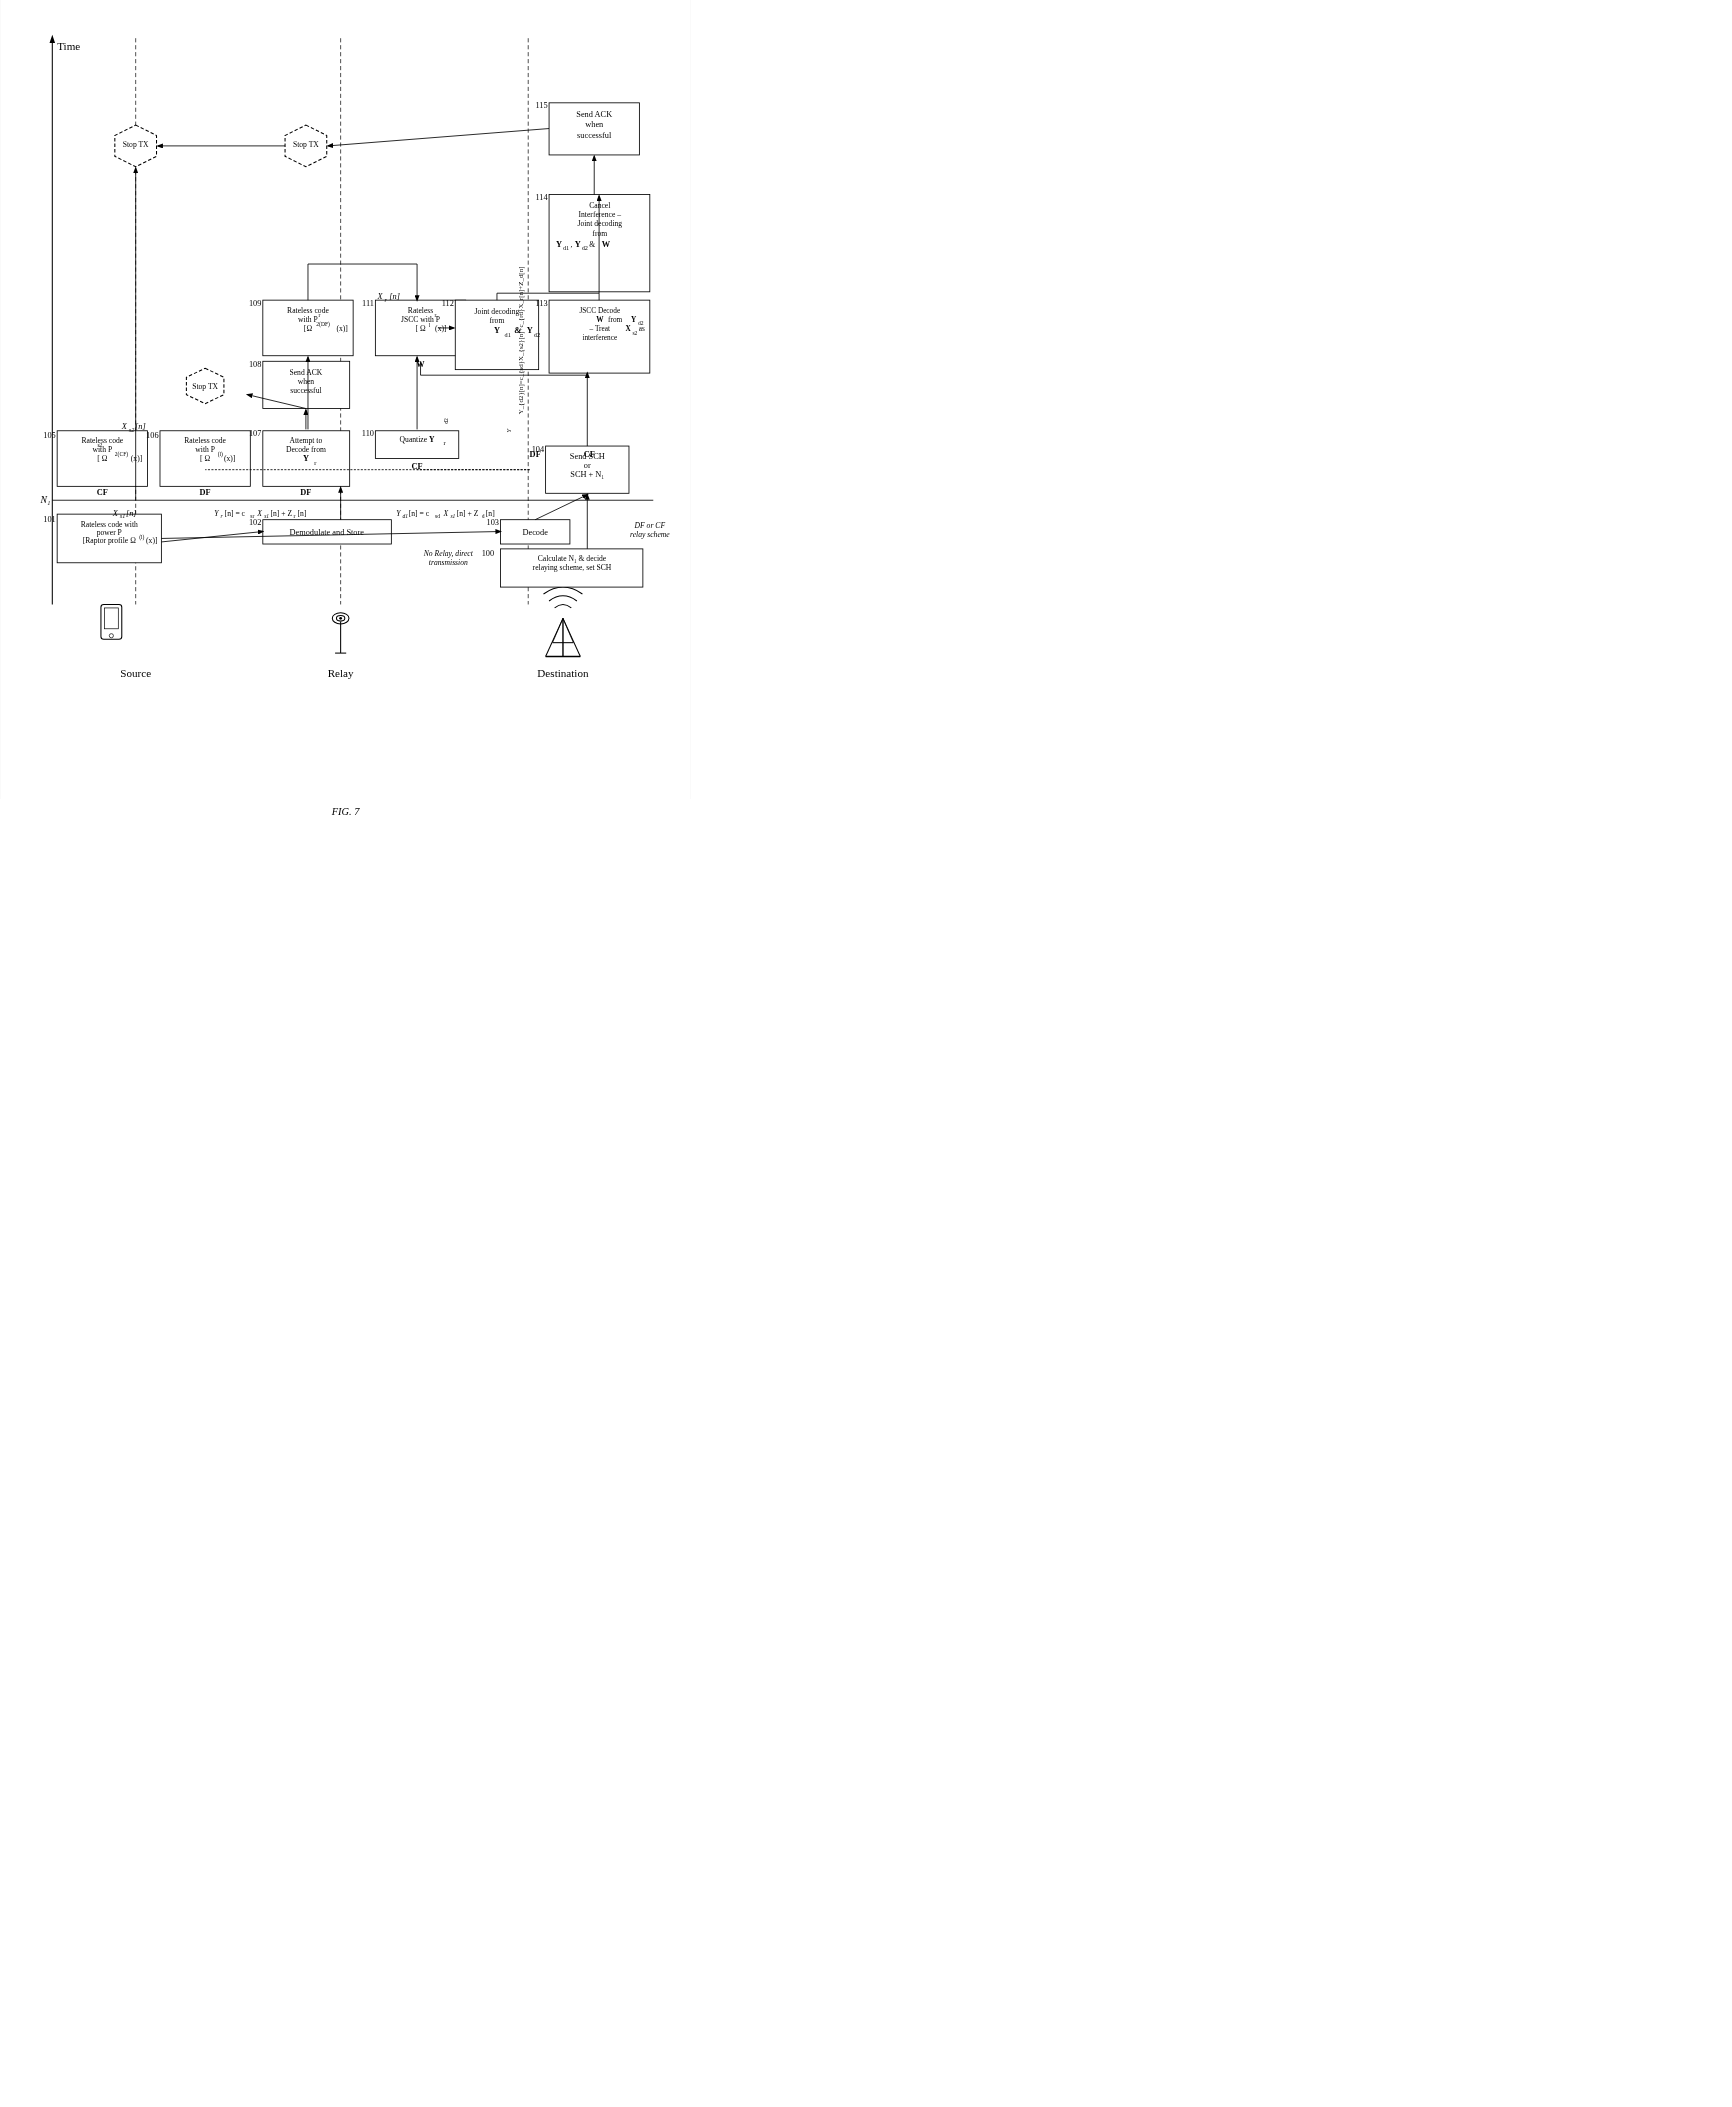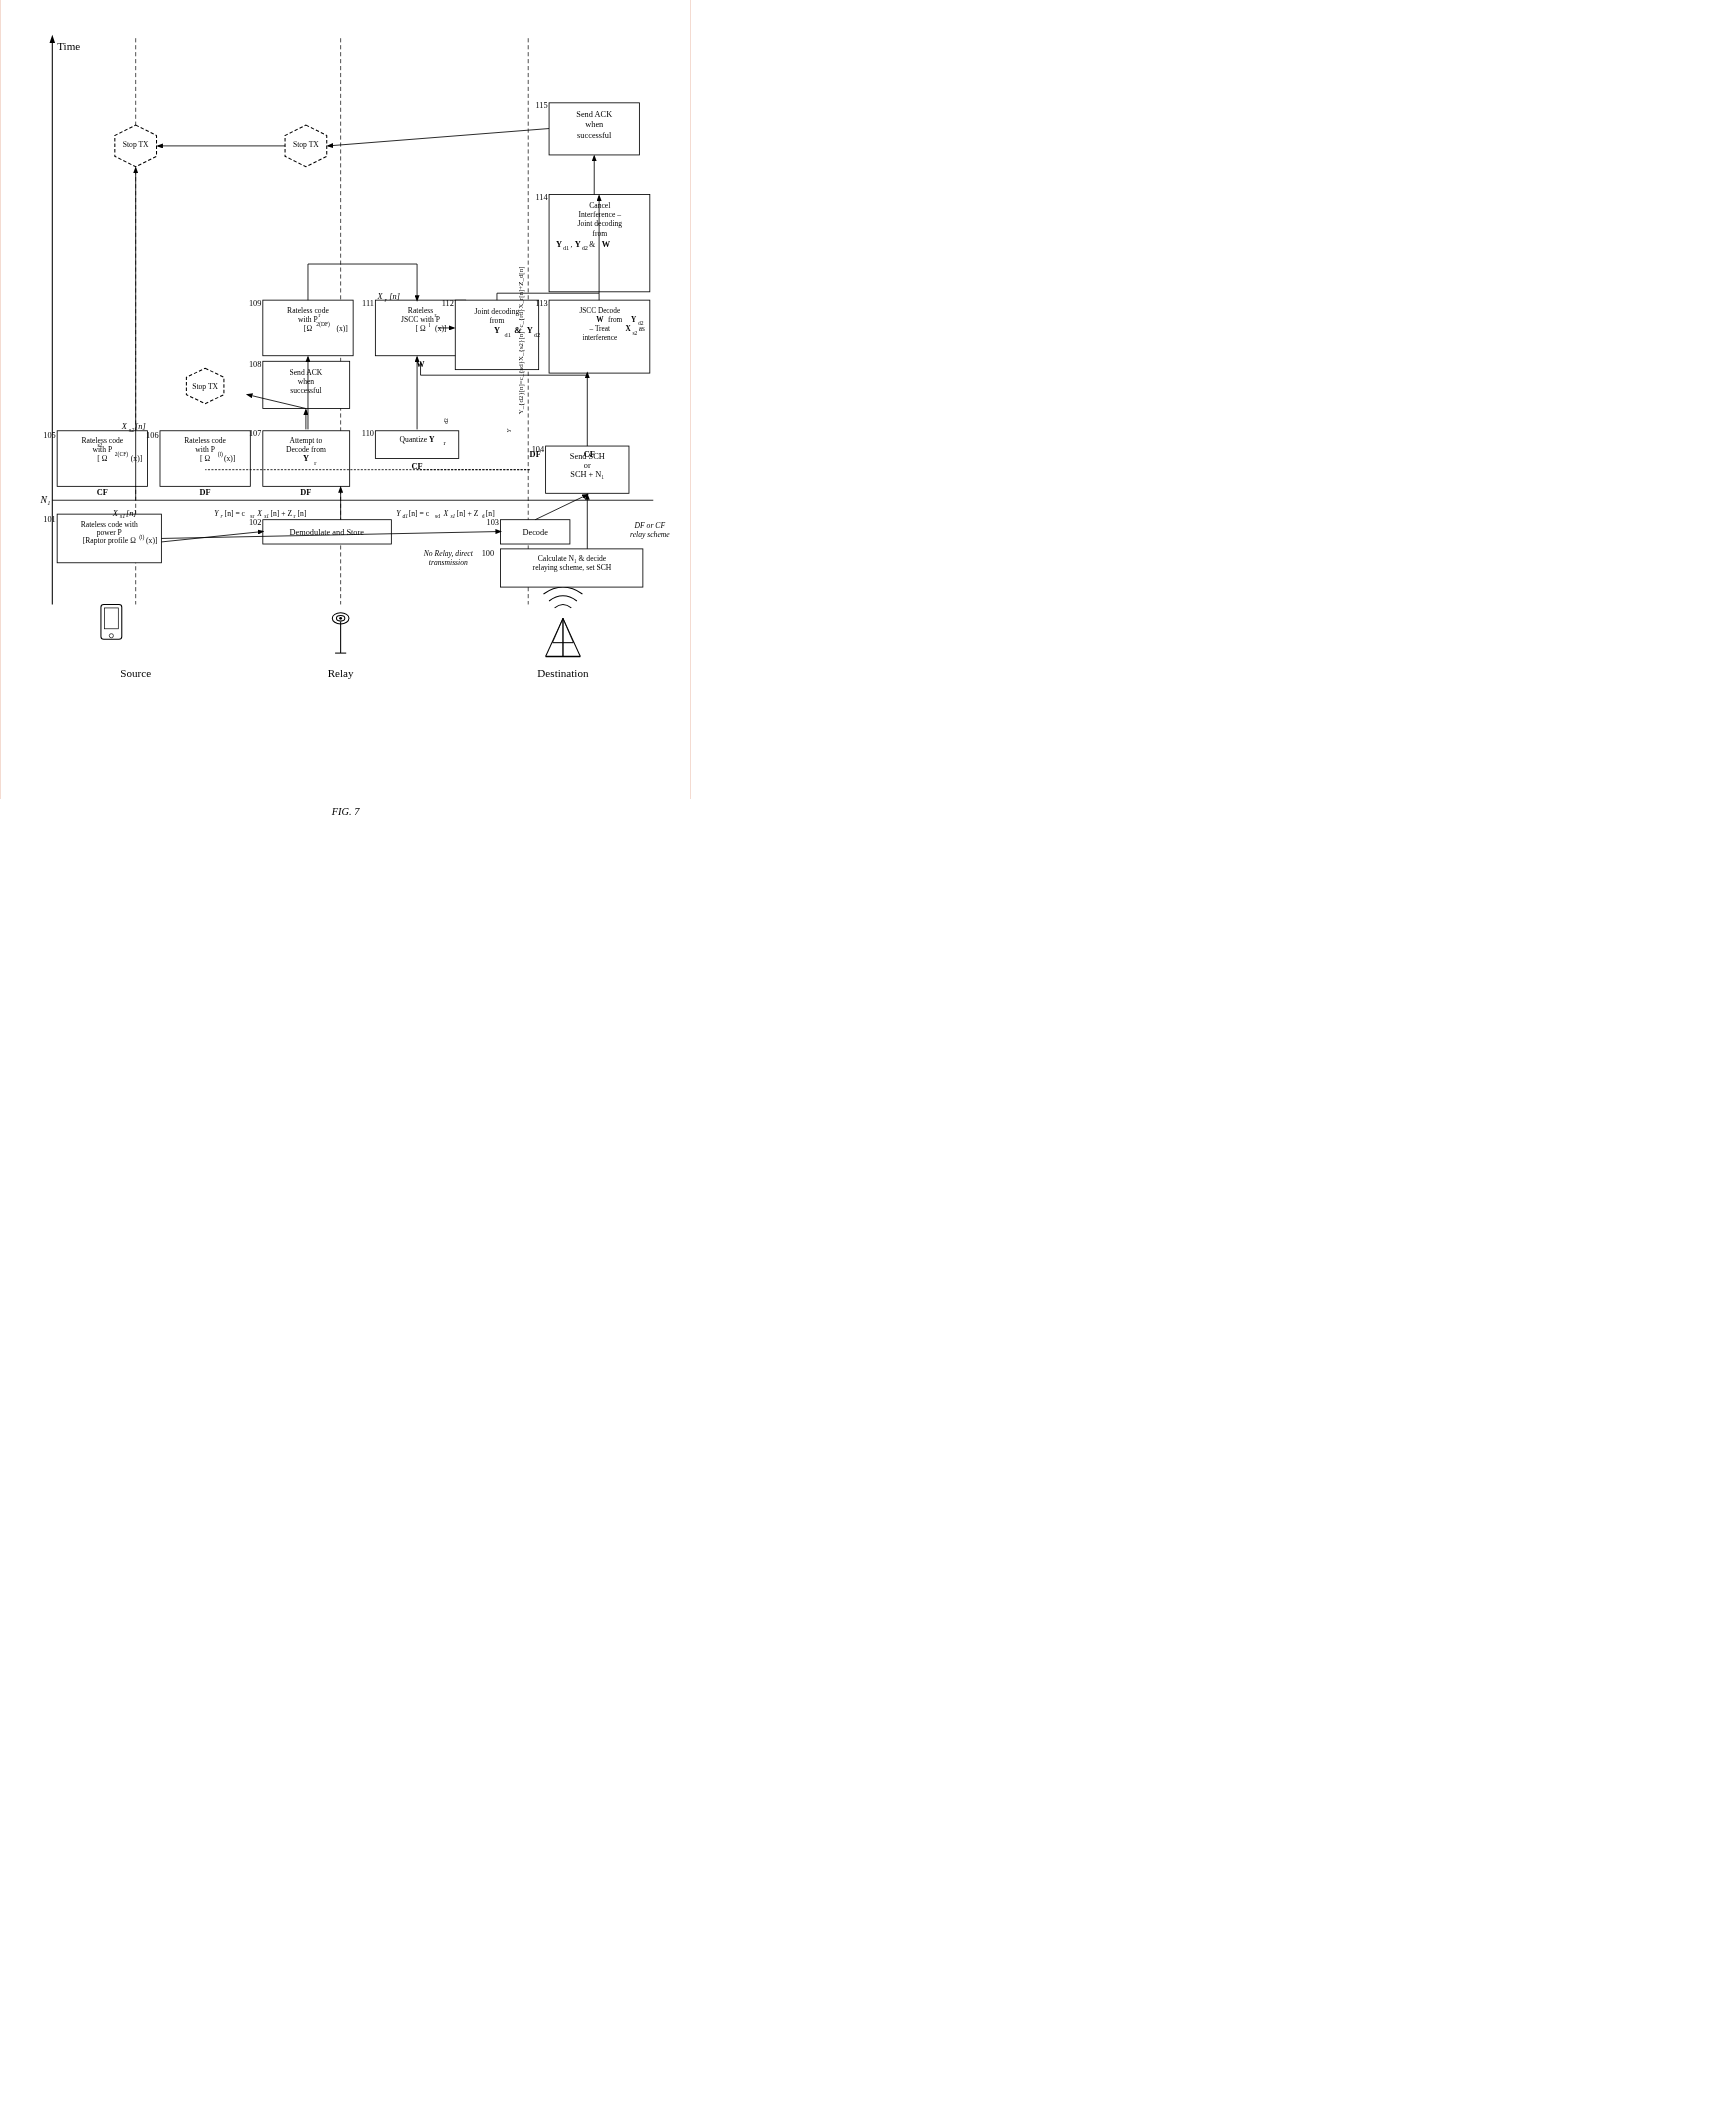--- a/index.html
+++ b/index.html
@@ -7,21 +7,21 @@
       background: #fff;
       font-family: 'Times New Roman', Times, serif;
       width: 691px;
       min-height: 843px;
       overflow-x: hidden;
     }
     .diagram-container {
       position: relative;
       width: 691px;
       height: 799px;
-      background: #c2410c;
+      background: #e5e5e5;
     }
     .diagram-svg {
       position: absolute;
       top: 0; left: 0;
       width: 100%;
       height: 100%;
     }
     .fig-caption {
       text-align: center;
       font-size: 10.4px;

